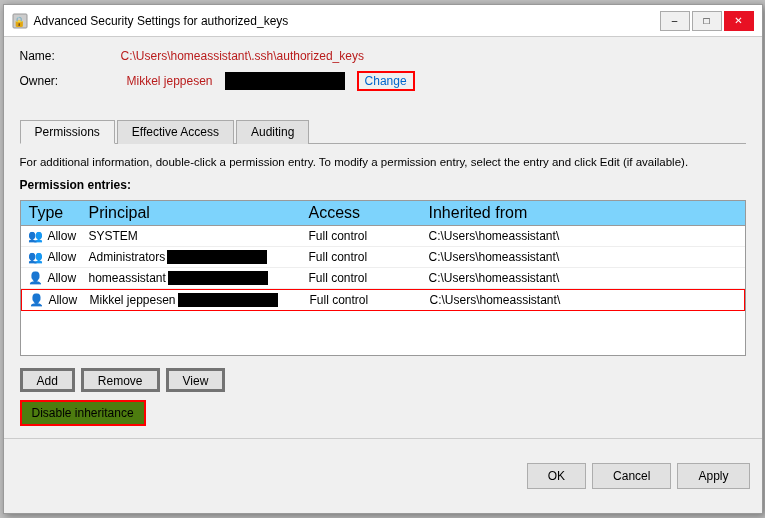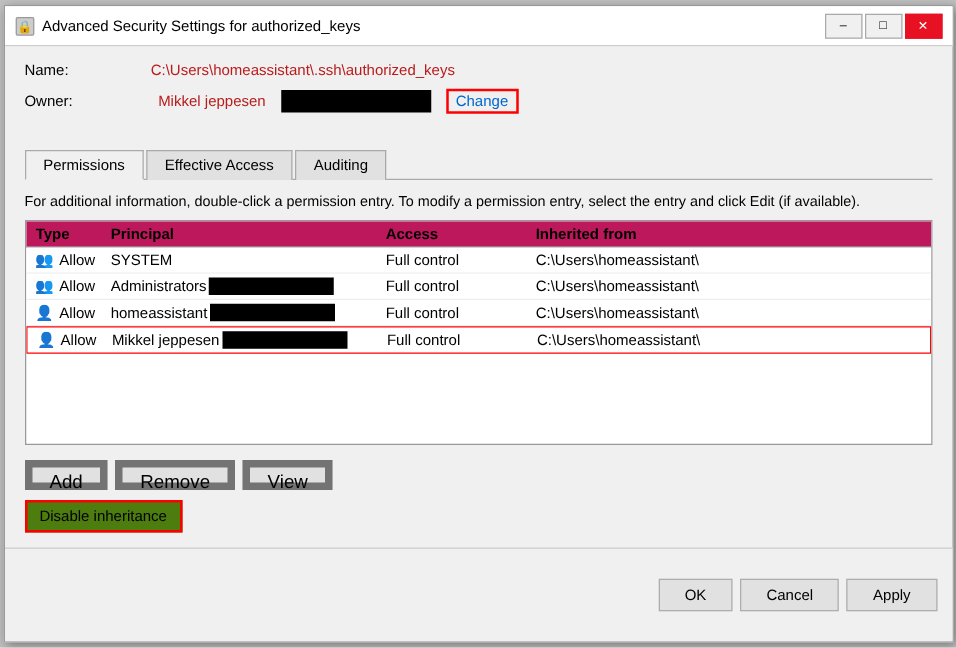--- a/index.html
+++ b/index.html
@@ -138,25 +138,25 @@
       margin-top: 2px;
     }
     .permissions-table {
       border: 1px solid #999;
       background: #fff;
       flex: 1;
       overflow-y: auto;
     }
     .table-header {
       display: flex;
-      background: #be185d;
+      background: #7dd3fc;
       border-bottom: 1px solid #999;
       padding: 3px 8px;
-      font-size: 12px;
-      font-weight: bold;
+      font-size: 16px;
+      font-weight: normal;
     }
     .col-type { width: 60px; }
     .col-principal { width: 220px; }
     .col-access { width: 120px; }
     .col-inherited { flex: 1; }
     .table-row {
       display: flex;
       align-items: center;
       padding: 3px 8px;
       border-bottom: 1px solid #eee;
@@ -175,23 +175,23 @@
     }
     .bottom-buttons {
       display: flex;
       gap: 6px;
       margin-top: 4px;
       align-items: center;
     }
     .btn {
       padding: 3px 14px;
       background: #e1e1e1;
-      border: 6px solid #737373;
-      cursor: pointer;
-      font-size: 15px;
+      border: 3px solid #737373;
+      cursor: pointer;
+      font-size: 12px;
       height: 24px;
     }
     .btn:disabled { color: #aaa; cursor: default; }
     .disable-btn {
       border: 2px solid #ff0000;
       background: #4d7c0f;
       cursor: pointer;
       font-size: 12px;
       padding: 3px 10px;
       height: 26px;
@@ -261,20 +261,21 @@
       <div class="tab">
         <span>Effective Access</span>
       </div>
       <div class="tab">
         <span>Auditing</span>
       </div>
     </div>
 
     <div class="info-text">For additional information, double-click a permission entry. To modify a permission entry, select the entry and click Edit (if available).</div>
 
+    <div class="section-label">Permission entries:</div>
 
     <div class="permissions-table">
 
       <div class="table-header">
         <span class="col-type">Type</span>
         <span class="col-principal">Principal</span>
         <span class="col-access">Access</span>
         <span class="col-inherited">Inherited from</span>
       </div>
 

